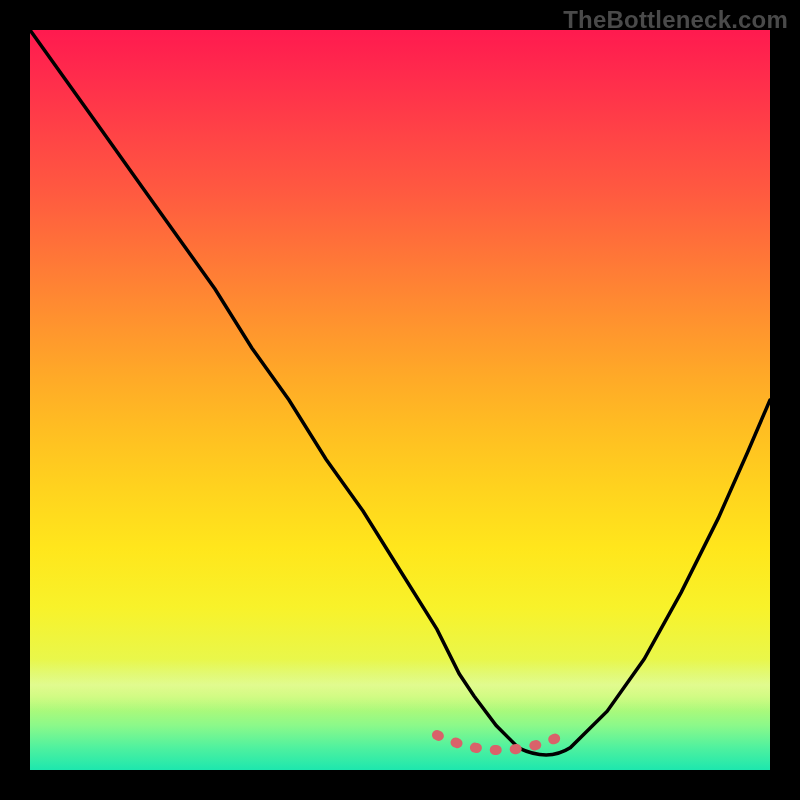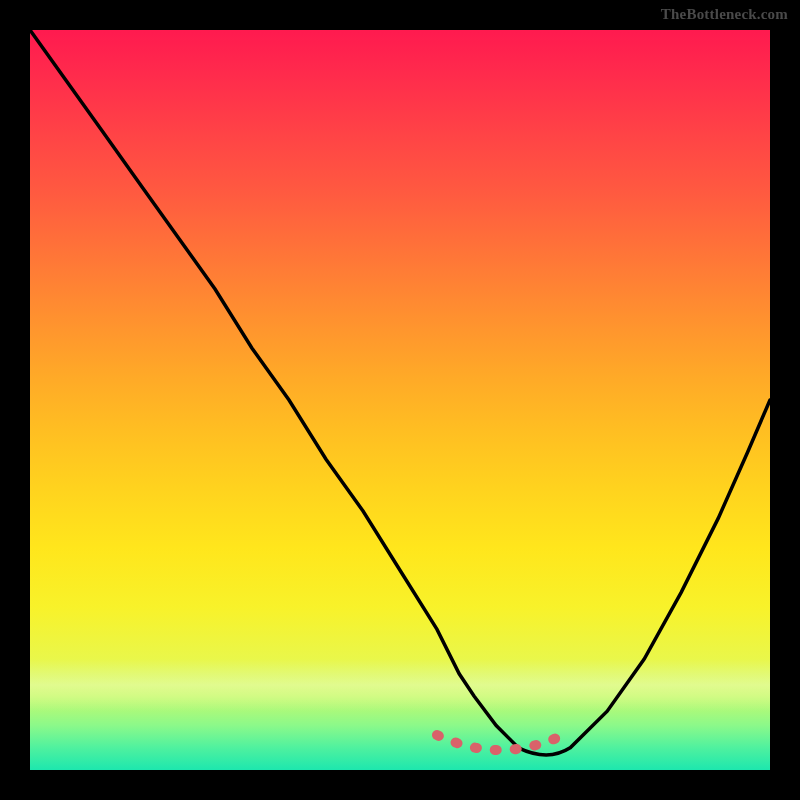--- a/index.html
+++ b/index.html
@@ -15,25 +15,24 @@
     position: relative;
     width: 800px;
     height: 800px;
     background: #000;
   }
   .watermark {
     position: absolute;
     top: 6px;
     right: 12px;
     color: #4a4a4a;
-    font-size: 15px;
+    font-size: 24px;
     font-weight: 600;
     letter-spacing: 0.2px;
     z-index: 5;
-    font-family: Liberation Serif, serif;
   }
   .plot-area {
     position: absolute;
     left: 30px;
     top: 30px;
     width: 740px;
     height: 740px;
     overflow: hidden;
   }
   .gradient {

